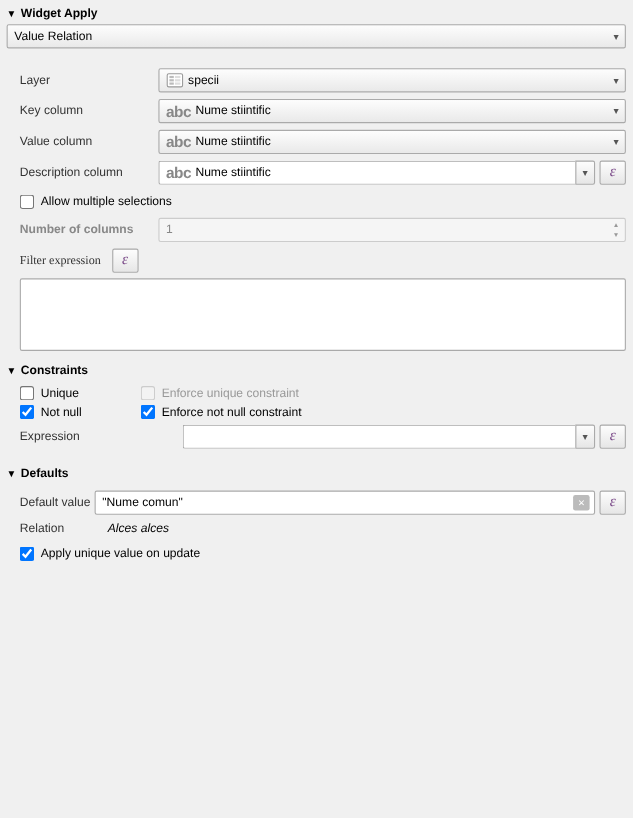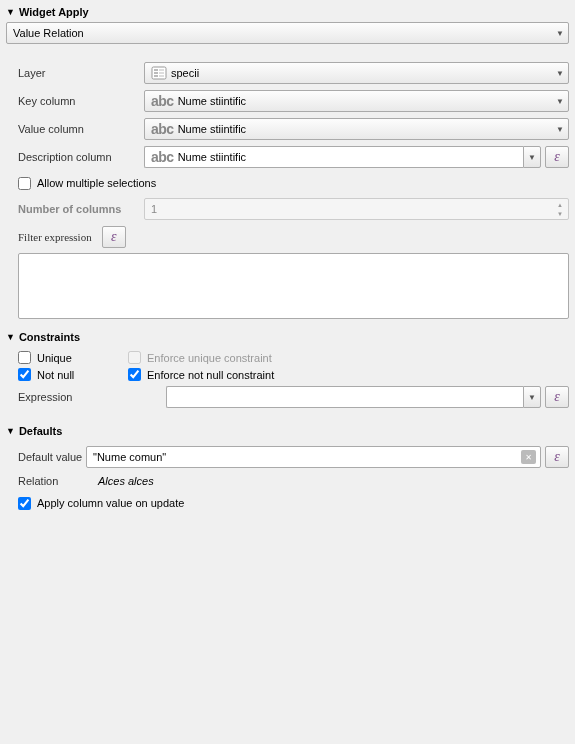--- a/index.html
+++ b/index.html
@@ -370,16 +370,16 @@
       <div class="icon-btn">
           <span class="eps">ε</span>
         </div>
     </div>
     <div class="row" style="min-height:16px;">
       <div class="row-label" style="width:80px;">Relation</div>
       <span class="italic">Alces alces</span>
     </div>
     <div class="checkrow">
       <input type="checkbox" checked="" style="">
-      <span class="chk-label">Apply column value on update</span>
+      <span class="chk-label">Apply unique value on update</span>
     </div>
   </div>
 </div>
 
 </body></html>

